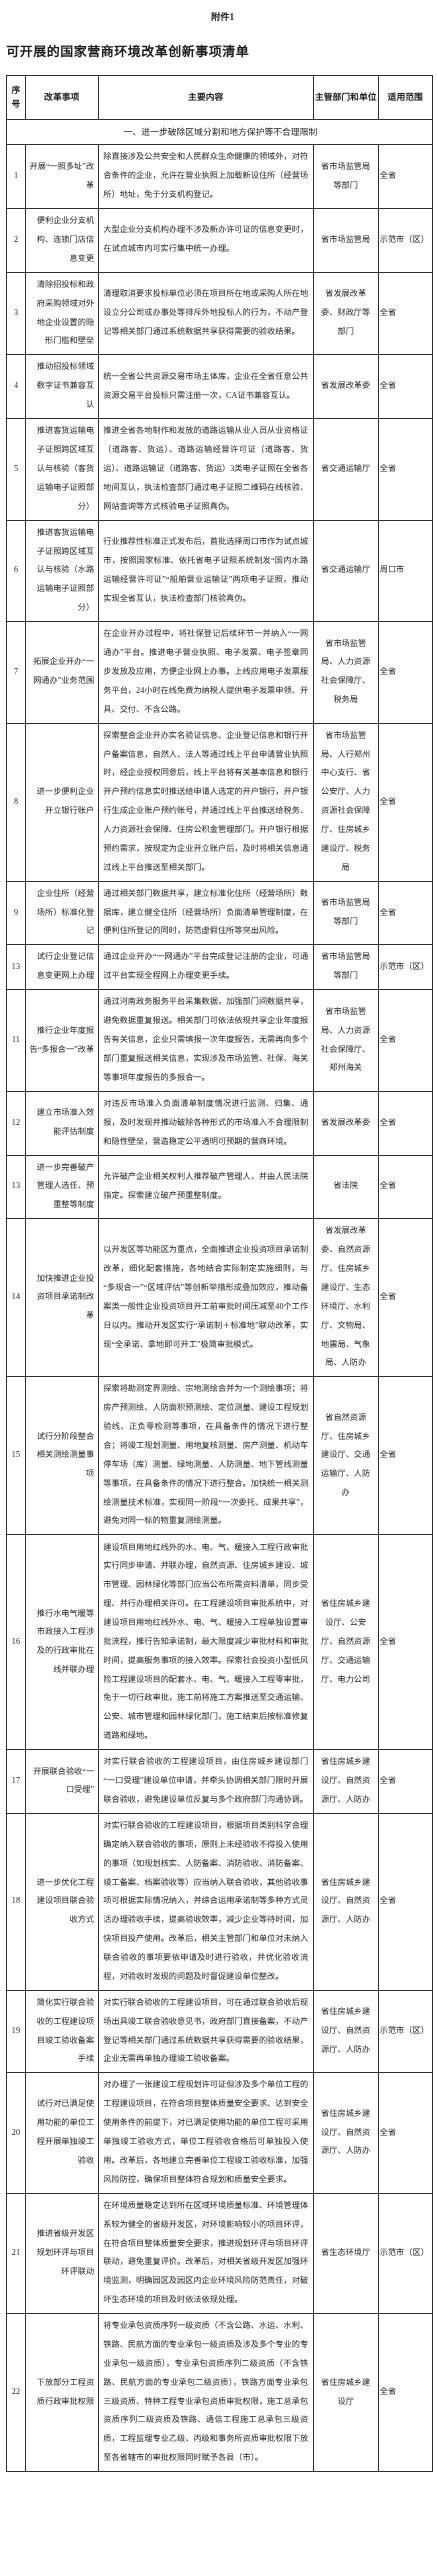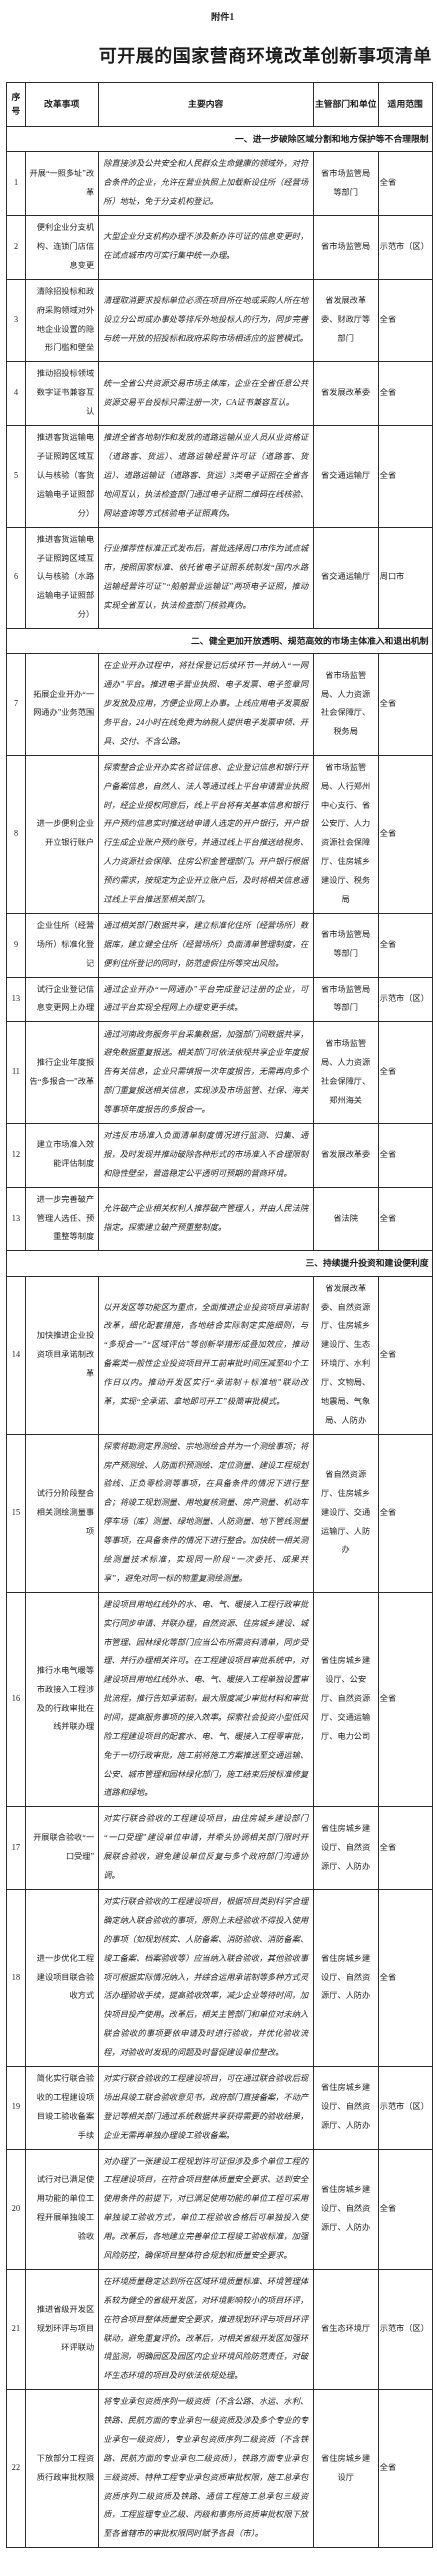--- a/index.html
+++ b/index.html
@@ -1,34 +1,34 @@
 <!DOCTYPE html>
 <html lang="zh-CN" style="font-size:8.2px"><head>
 <meta charset="utf-8">
 <style>
   html,body { margin:0; padding:0; background:#ffffff; }
   body { width:438px; font-family:"Liberation Serif","DejaVu Serif",serif; color:#1c1c1c; }
   .page { padding:6.2px 6.2px 25px 6.2px; }
   .attachment { font-size:9.3px; font-weight:bold; margin:3.1px 0 2.1px 7.2px;text-align:center; }
-  .doc-title { text-align:right; font-size:18px; font-weight:bold; margin:17.5px 0 15.5px 0; letter-spacing:0.5px; }
+  .doc-title { text-align:left; font-size:13px; font-weight:bold; margin:17.5px 0 15.5px 0; letter-spacing:0.5px; }
   table.reform { border-collapse:collapse; table-layout:fixed; width:426px; margin:12px auto; }
   col.c-no { width:18.5px; }
   col.c-item { width:73px; }
   col.c-content { width:215px; }
   col.c-dept { width:65px; }
   col.c-scope { width:54px; }
   th, td { border:0.5px solid #2b2b2b; vertical-align:middle; }
   th { font-size:8.8px; font-weight:bold; text-align:center; padding:8.2px 1px; line-height:1.5; }
   td { font-size:8.2px; line-height:2.3; padding:3.1px 4.6px; word-break:break-all; }
   td.no { text-align:center; padding:2.1px 0.5px; font-family:"Liberation Serif",serif; }
   td.item { text-align:right; padding:3.1px 3.6px; }
-  td.content { text-align:justify;font-style:italic; }
+  td.content { text-align:justify; }
   td.dept { text-align:center; padding:3.1px 3.6px; }
   td.scope { text-align:left; padding:2.1px 1px; }
-  tr.section-row td { font-weight:bold; font-size:8.8px; text-align:right; line-height:1.7; padding:4.6px 3.1px 4.6px 5.2px; }
+  tr.section-row td { font-weight:normal; font-size:8.8px; text-align:center; line-height:1.7; padding:4.6px 3.1px 4.6px 5.2px; }
 </style>
 </head>
 <body>
 
 <div class="page">
   <div class="attachment">附件1</div>
   <div class="doc-title">可开展的国家营商环境改革创新事项清单</div>
 
   <table class="reform">
     <colgroup>
@@ -64,21 +64,21 @@
     <td class="no">2</td>
     <td class="item">便利企业分支机构、连锁门店信息变更</td>
     <td class="content">大型企业分支机构办理不涉及新办许可证的信息变更时，在试点城市内可实行集中统一办理。</td>
     <td class="dept">省市场监管局</td>
     <td class="scope">示范市（区）</td>
   </tr>
 
   <tr>
     <td class="no">3</td>
     <td class="item">清除招投标和政府采购领域对外地企业设置的隐形门槛和壁垒</td>
-    <td class="content">清理取消要求投标单位必须在项目所在地或采购人所在地设立分公司或办事处等排斥外地投标人的行为，同步完善与统一开放的招投标和政府采购市场相适应的监管模式。</td>
+    <td class="content">清理取消要求投标单位必须在项目所在地或采购人所在地设立分公司或办事处等排斥外地投标人的行为，不动产登记等相关部门通过系统数据共享获得需要的验收结果。</td>
     <td class="dept">省发展改革委、财政厅等部门</td>
     <td class="scope">全省</td>
   </tr>
 
   <tr>
     <td class="no">4</td>
     <td class="item">推动招投标领域数字证书兼容互认</td>
     <td class="content">统一全省公共资源交易市场主体库，企业在全省任意公共资源交易平台投标只需注册一次，CA证书兼容互认。</td>
     <td class="dept">省发展改革委</td>
     <td class="scope">全省</td>
@@ -93,23 +93,20 @@
   </tr>
 
   <tr>
     <td class="no">6</td>
     <td class="item">推进客货运输电子证照跨区域互认与核验（水路运输电子证照部分）</td>
     <td class="content">行业推荐性标准正式发布后，首批选择周口市作为试点城市，按照国家标准、依托省电子证照系统制发“国内水路运输经营许可证”“船舶营业运输证”两项电子证照，推动实现全省互认，执法检查部门核验真伪。</td>
     <td class="dept">省交通运输厅</td>
     <td class="scope">周口市</td>
   </tr>
 
-  <tr class="section-row">
-    <td colspan="5">二、健全更加开放透明、规范高效的市场主体准入和退出机制</td>
-  </tr>
 
   <tr>
     <td class="no">7</td>
     <td class="item">拓展企业开办“一网通办”业务范围</td>
     <td class="content">在企业开办过程中，将社保登记后续环节一并纳入“一网通办”平台。推进电子营业执照、电子发票、电子签章同步发放及应用，方便企业网上办事。上线应用电子发票服务平台，24小时在线免费为纳税人提供电子发票申领、开具、交付、不含公路。</td>
     <td class="dept">省市场监管局、人力资源社会保障厅、税务局</td>
     <td class="scope">全省</td>
   </tr>
 
   <tr>
@@ -153,23 +150,20 @@
   </tr>
 
   <tr>
     <td class="no">13</td>
     <td class="item">进一步完善破产管理人选任、预重整等制度</td>
     <td class="content">允许破产企业相关权利人推荐破产管理人，并由人民法院指定。探索建立破产预重整制度。</td>
     <td class="dept">省法院</td>
     <td class="scope">全省</td>
   </tr>
 
-  <tr class="section-row">
-    <td colspan="5">三、持续提升投资和建设便利度</td>
-  </tr>
 
   <tr>
     <td class="no">14</td>
     <td class="item">加快推进企业投资项目承诺制改革</td>
     <td class="content">以开发区等功能区为重点，全面推进企业投资项目承诺制改革，细化配套措施，各地结合实际制定实施细则，与“多规合一”“区域评估”等创新举措形成叠加效应，推动备案类一般性企业投资项目开工前审批时间压减至40个工作日以内。推动开发区实行“承诺制＋标准地”联动改革，实现“全承诺、拿地即可开工”极简审批模式。</td>
     <td class="dept">省发展改革委、自然资源厅、住房城乡建设厅、生态环境厅、水利厅、文物局、地震局、气象局、人防办</td>
     <td class="scope">全省</td>
   </tr>
 
   <tr>

